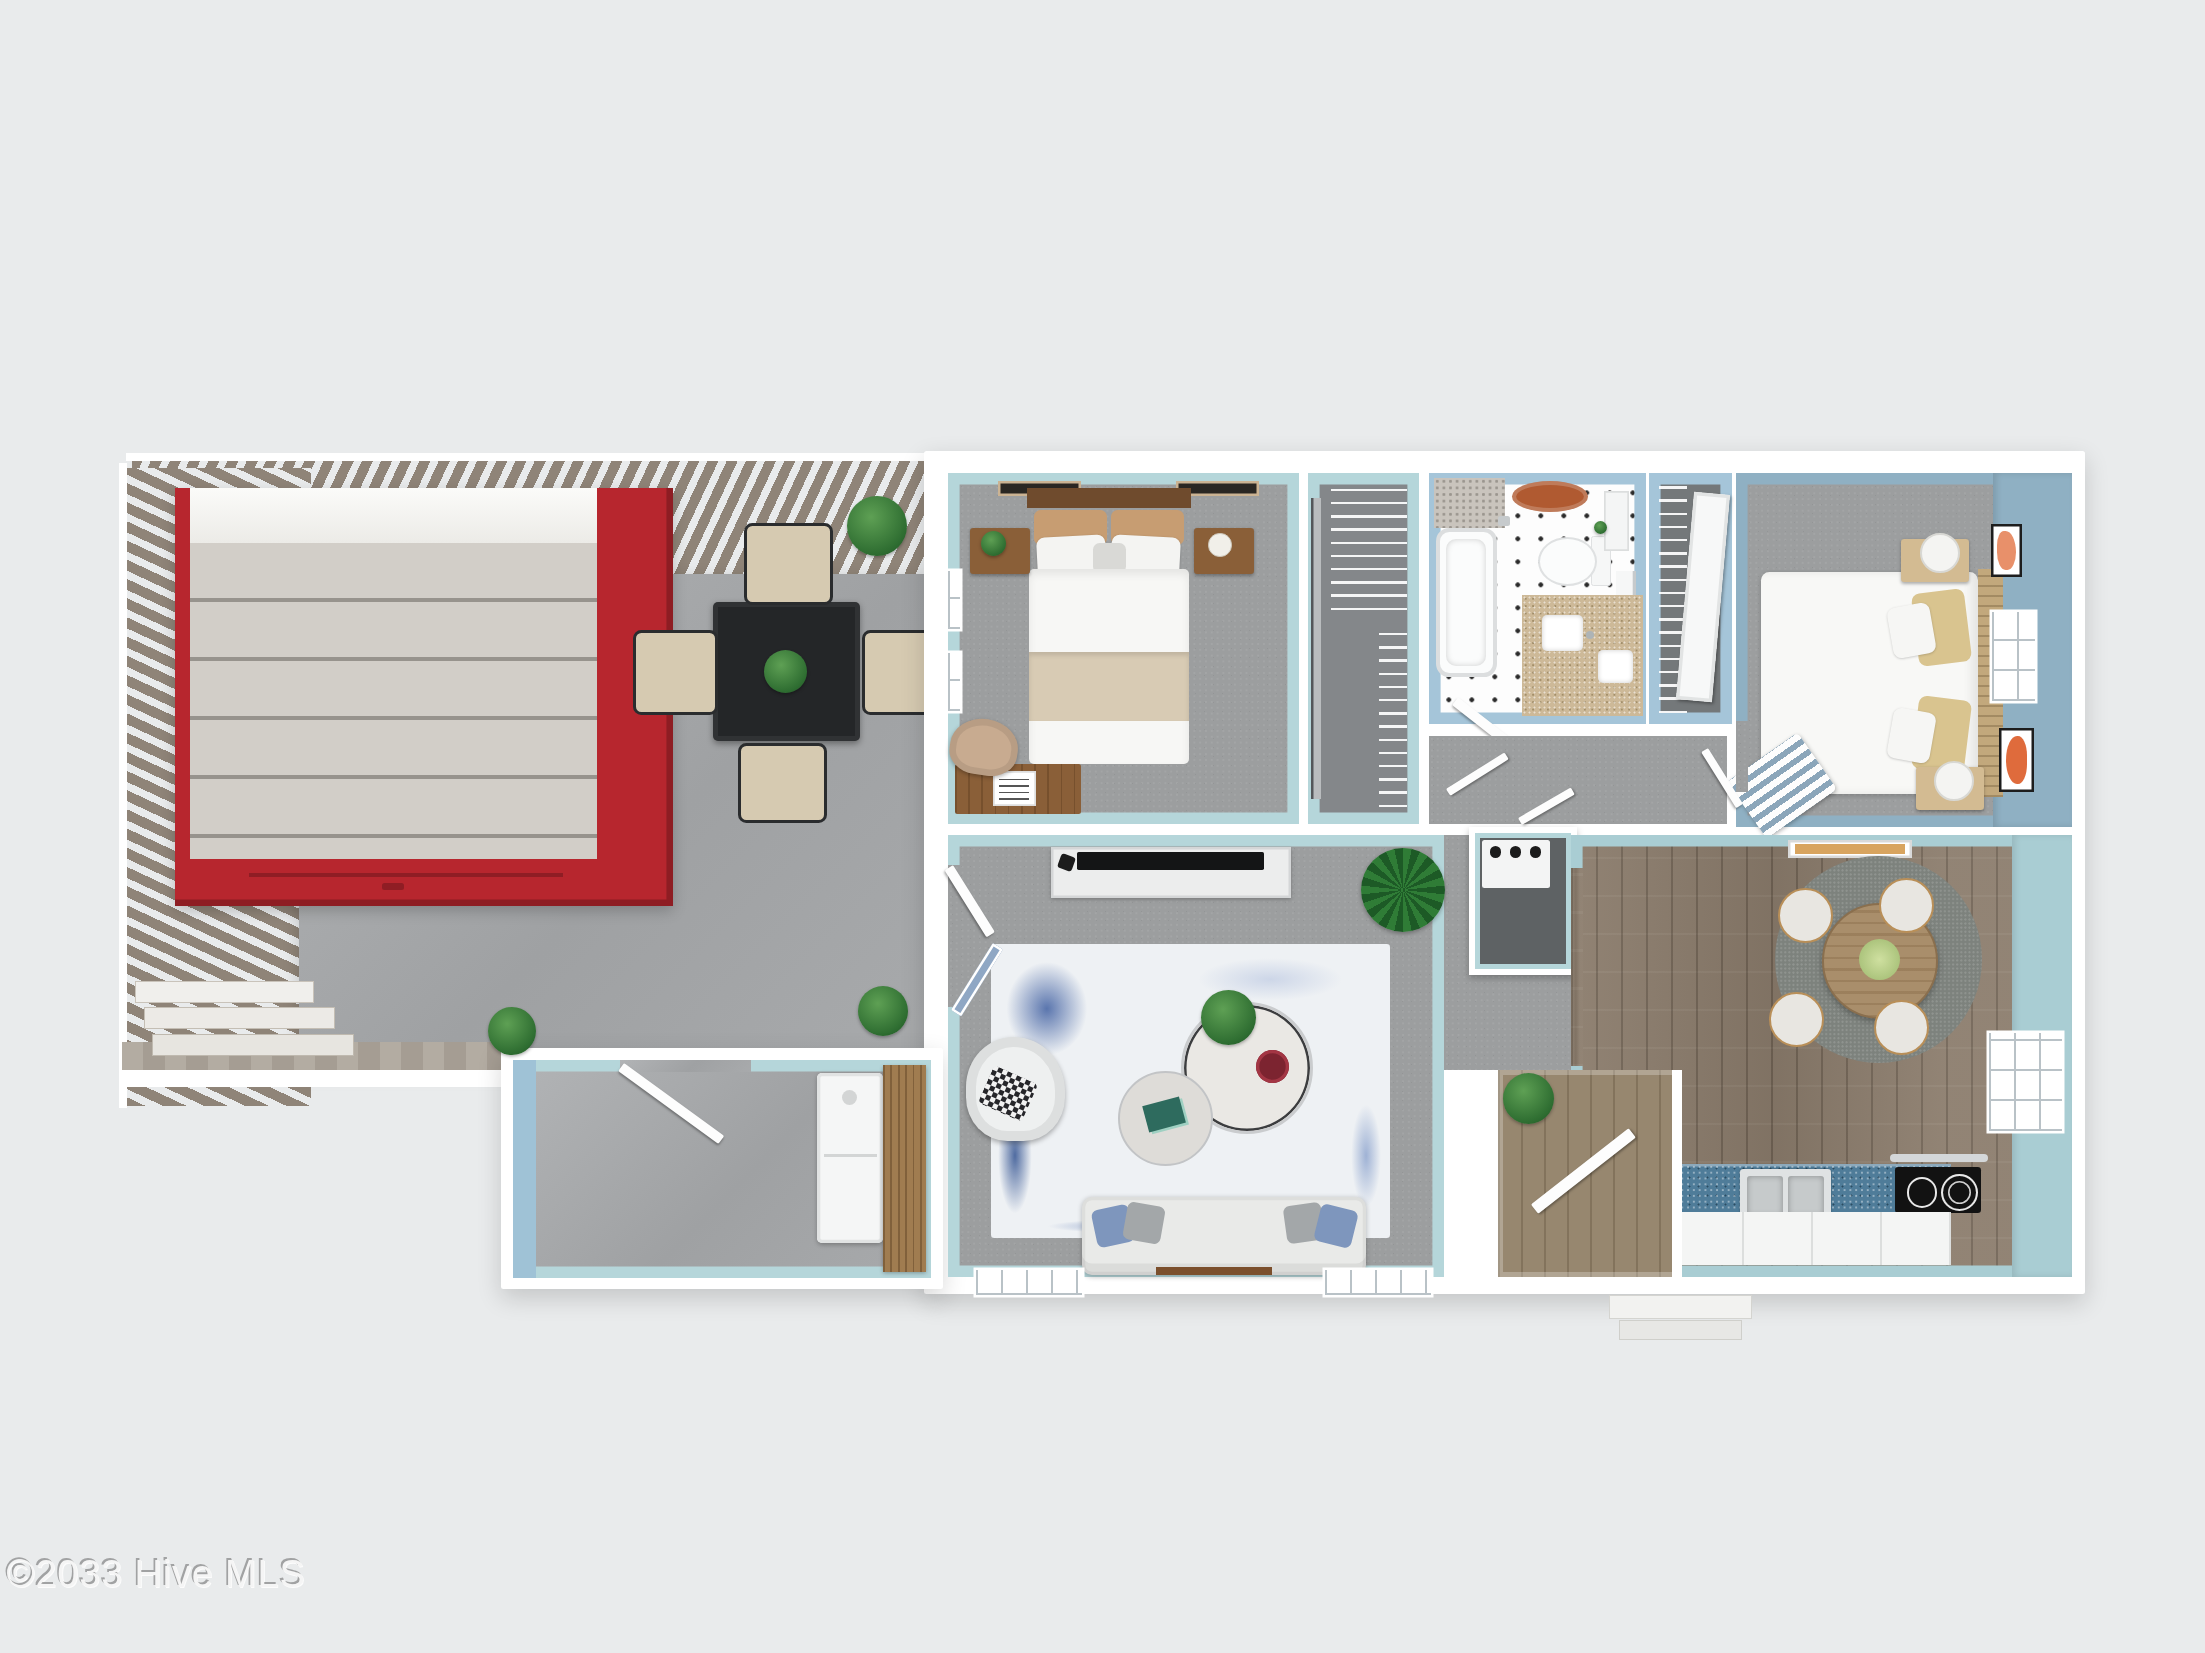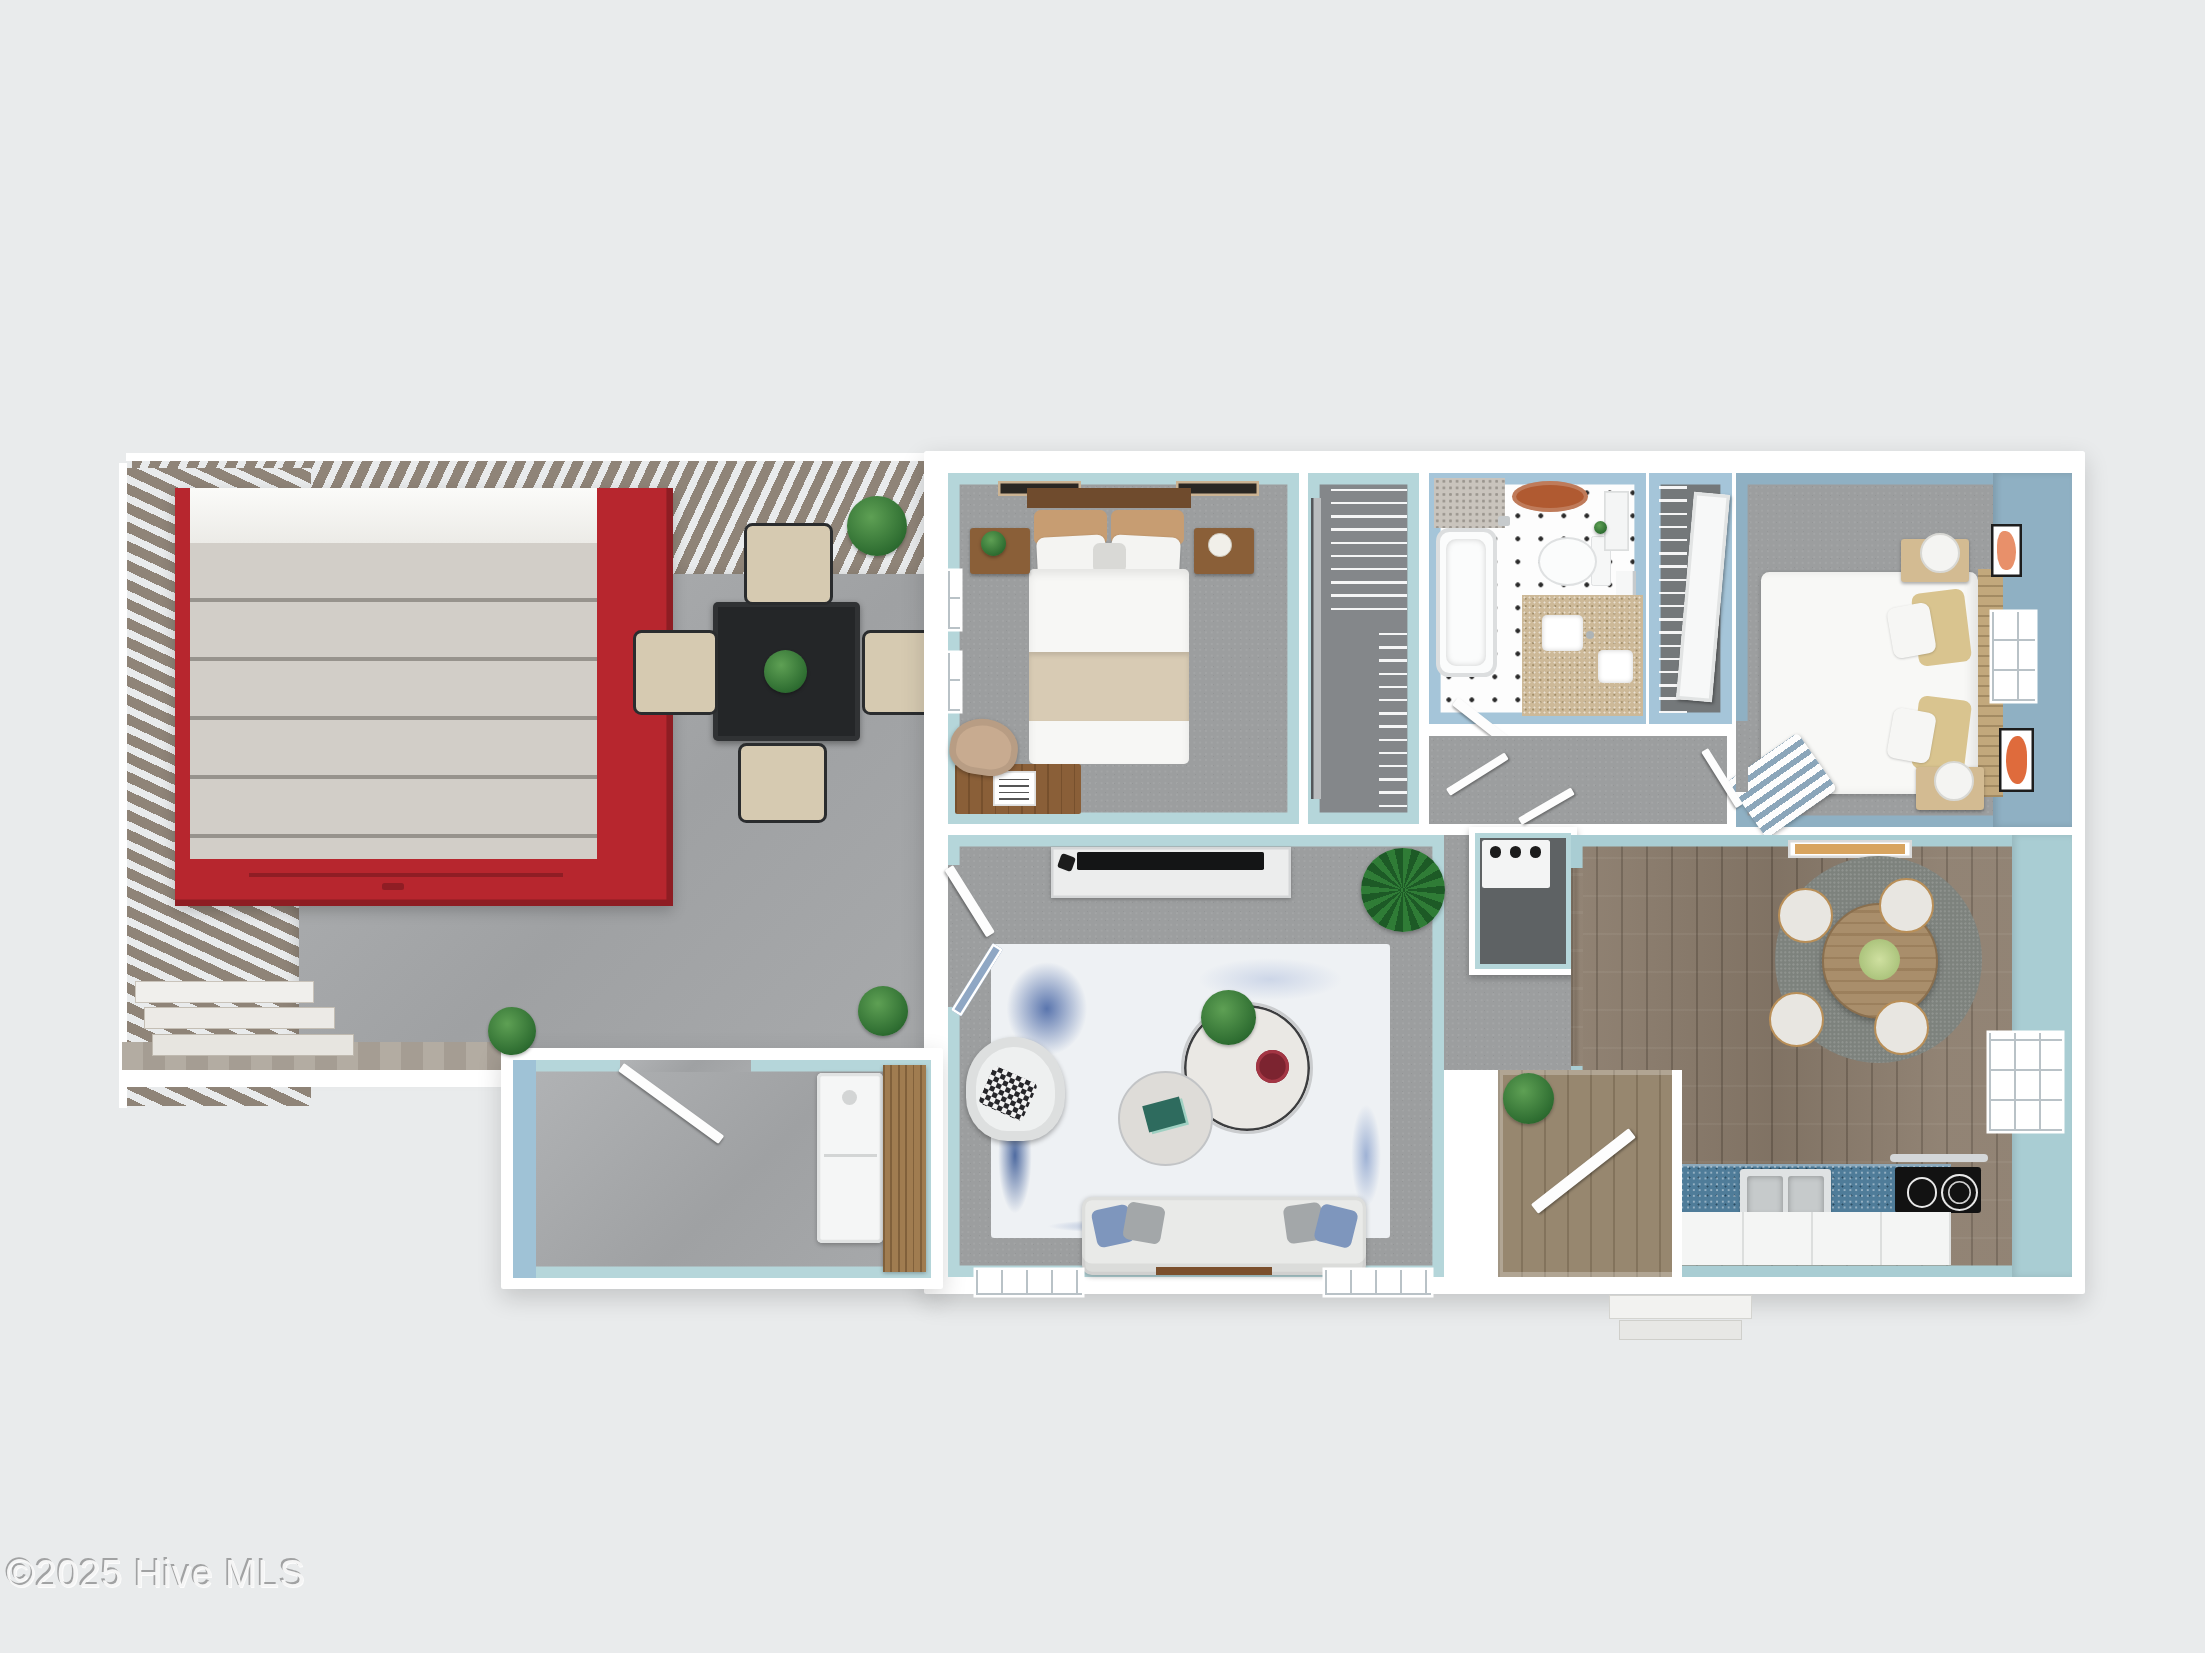--- a/index.html
+++ b/index.html
@@ -268,15 +268,15 @@
     <div class="abs" style="left:304px;top:13.2px;width:66px;height:170px;background:#f5f6f6;border-radius:5px;box-shadow:inset 0 0 0 3.3px #e1e3e3,0 1.7px 4.1px rgba(0,0,0,.25);">
       <div class="abs" style="left:6.6px;top:81px;width:53px;height:3.3px;background:#d3d5d5;"></div>
       <div class="abs rnd" style="left:25px;top:16.5px;width:15px;height:15px;background:#d3d5d5;"></div>
     </div>
     <div class="abs oak-v" style="left:370px;top:5px;width:43px;height:207px;box-shadow:0 1.7px 4.1px rgba(0,0,0,.3);"></div>
     <div class="abs concrete" style="left:107px;top:0;width:131px;height:11.6px;"></div>
     <div class="abs leaf" style="left:111px;top:3.3px;width:124px;height:10px;transform:rotate(36deg);transform-origin:left top;"></div>
   </div>
   <div class="abs plant" style="left:488px;top:1007px;width:48px;height:48px;"></div>
 
-  <div class="abs watermark" style="left:6.6px;top:1553px;">©2025 Hive MLS</div>
+  <div class="abs watermark" style="left:6.6px;top:1553px;">©2033 Hive MLS</div>
 </div>
 
 
 </body></html>

